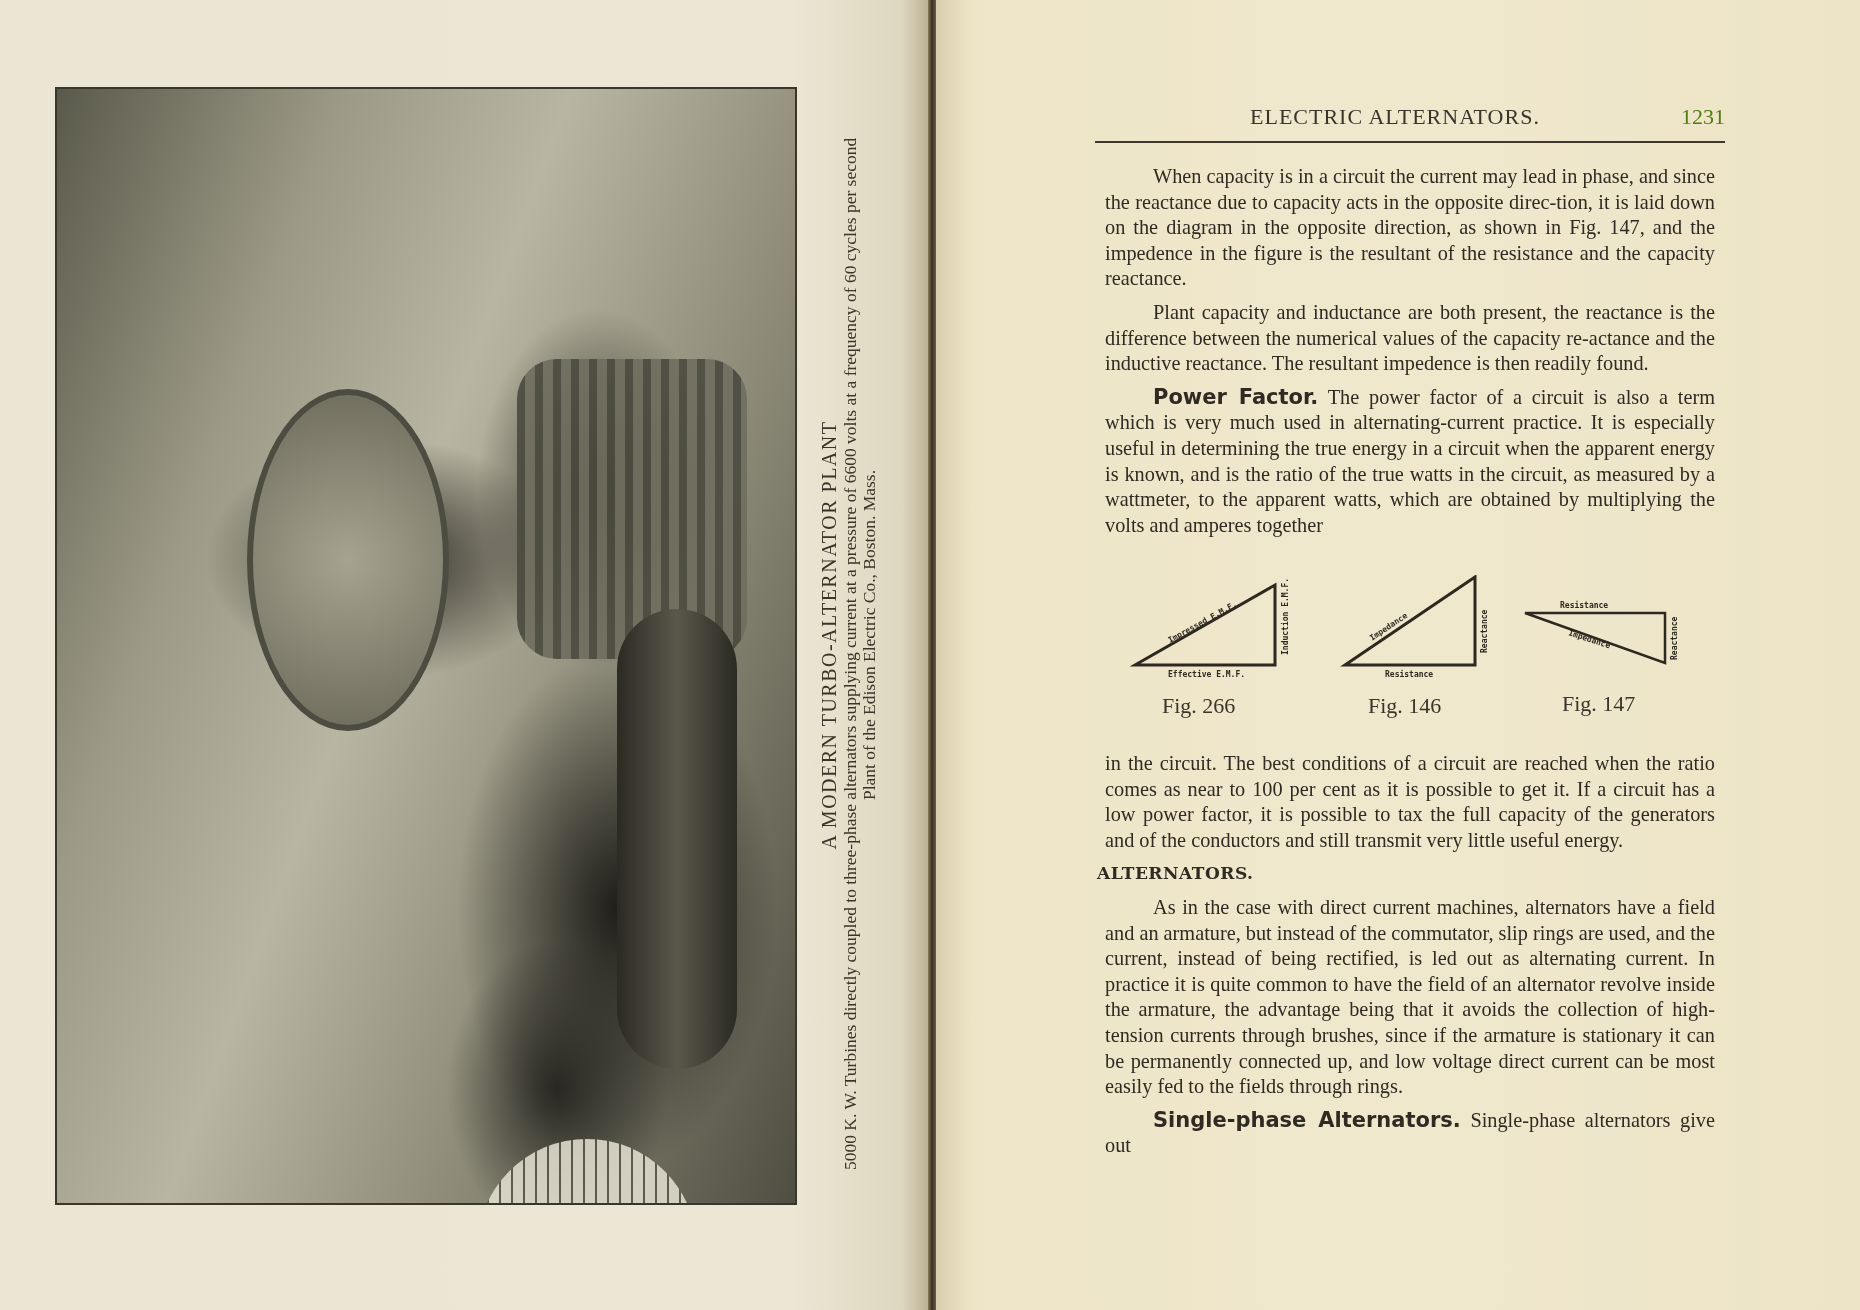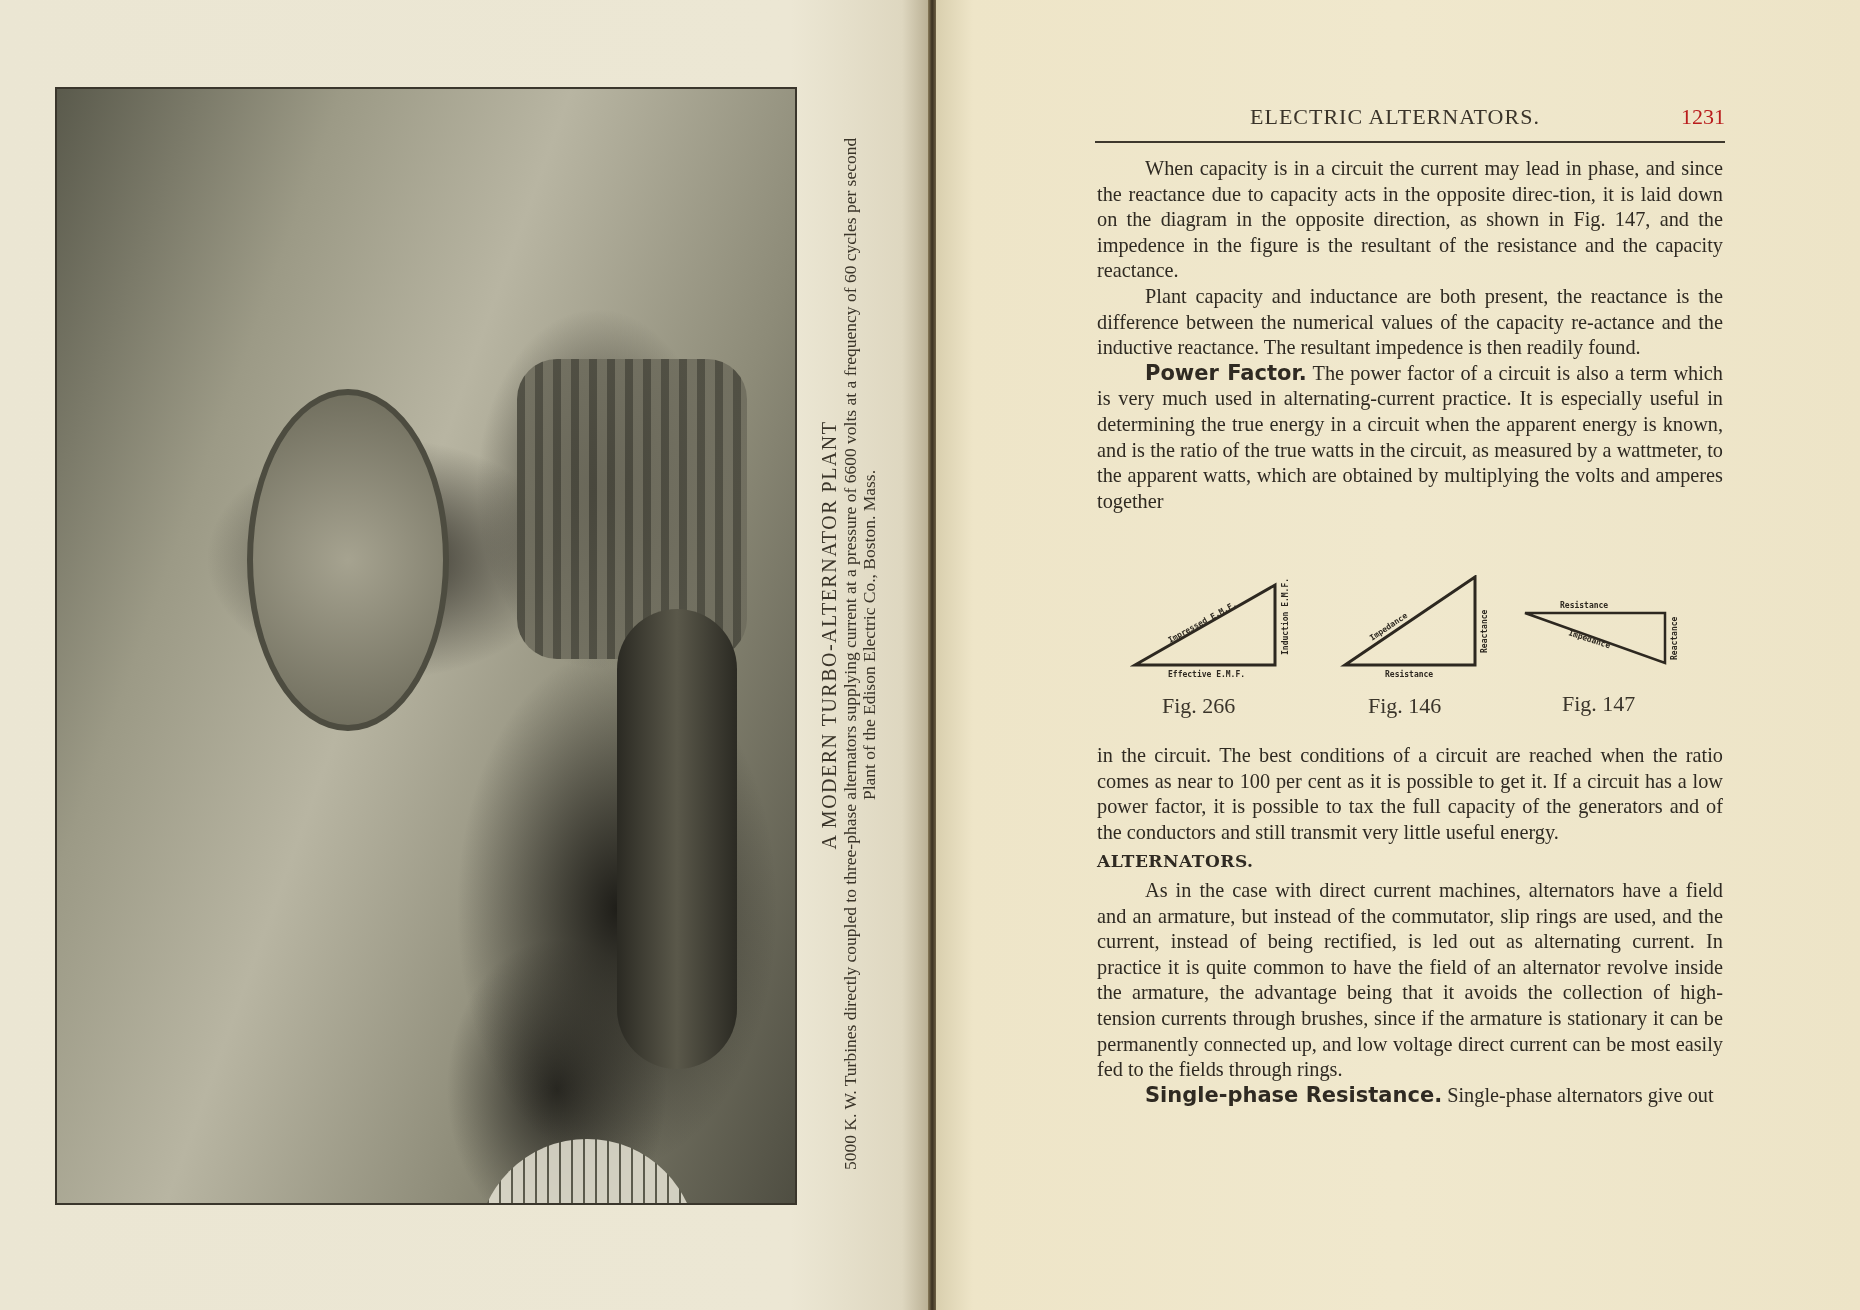--- a/index.html
+++ b/index.html
@@ -18,24 +18,24 @@
   .photo .ring{position:absolute;left:190px;top:300px;width:190px;height:330px;border-radius:50%;border:6px solid #4d4c40;background:radial-gradient(circle,#a6a390 0%,#6a6858 100%);}
   .photo .pipe{position:absolute;left:560px;top:520px;width:120px;height:460px;border-radius:60px;background:linear-gradient(90deg,#2b2a23,#5a584a,#2b2a23);}
   .photo .window{position:absolute;left:420px;top:1050px;width:220px;height:150px;border-radius:110px 110px 0 0;background:repeating-linear-gradient(90deg,#e6e3d4 0 10px,#5a594b 10px 12px),#ddd;opacity:.85;}
   .caption{position:absolute;left:820px;top:1170px;width:1070px;transform-origin:0 0;transform:rotate(-90deg);font-size:17.5px;line-height:19px;color:#3a3429;}
   .caption div{white-space:nowrap;}
   .caption .c-title{text-align:center;font-size:20px;letter-spacing:1.5px;margin-bottom:2px;}
   .caption .c-line1{text-align:left;}
   .caption .c-line2{text-align:center;}
   .running-head{position:absolute;left:1095px;top:104px;width:630px;height:26px;}
   .running-title{position:absolute;left:155px;top:0;font-size:22px;letter-spacing:1px;color:#3a342a;}
-  .page-number{position:absolute;right:0;top:0;font-size:22px;color:#b91c1c;}
+  .page-number{position:absolute;right:0;top:0;font-size:22px;color:#4d7c0f;}
   .rule{position:absolute;left:1095px;top:141px;width:630px;height:2px;background:#3e382d;}
   .textcol{position:absolute;left:1097px;width:626px;font-size:20.3px;line-height:25.6px;text-align:justify;color:#2f2a22;}
-  .textcol p{margin:0;}
+  .textcol p{margin:8px;}
   .indent{text-indent:48px;}
   .runin{font-family:"DejaVu Sans","Liberation Sans",sans-serif;font-weight:bold;font-size:21px;}
   .heading{font-family:"DejaVu Serif",serif;font-weight:bold;font-size:17px;margin:4px 0 3px 0;letter-spacing:.5px;}
   .fig{position:absolute;top:575px;}
   .fig svg{display:block;}
   .fig-caption{position:absolute;font-size:22px;color:#3a342a;white-space:nowrap;}
   .lbl{font-family:"DejaVu Sans Mono",monospace;font-size:8px;fill:#2d2820;font-weight:bold;}
 </style>
 </head>
 <body>
@@ -97,14 +97,14 @@
     <text class="lbl" transform="translate(48,60) rotate(18)">Impedance</text>
     <text class="lbl" transform="translate(157,85) rotate(-90)">Reactance</text>
   </svg>
   <span class="fig-caption" style="left:42px;top:116px;">Fig. 147</span>
 </div>
 
 <div class="textcol" style="top:743px;">
   <p>in the circuit. The best conditions of a circuit are reached when the ratio comes as near to 100 per cent as it is possible to get it. If a circuit has a low power factor, it is possible to tax the full capacity of the generators and of the conductors and still transmit very little useful energy.</p>
   <div class="heading">ALTERNATORS.</div>
   <p class="indent">As in the case with direct current machines, alternators have a field and an armature, but instead of the commutator, slip rings are used, and the current, instead of being rectified, is led out as alternating current. In practice it is quite common to have the field of an alternator revolve inside the armature, the advantage being that it avoids the collection of high-tension currents through brushes, since if the armature is stationary it can be permanently connected up, and low voltage direct current can be most easily fed to the fields through rings.</p>
-  <p class="indent"><span class="runin">Single-phase Resistance.</span><span> Single-phase alternators give out</span></p>
+  <p class="indent"><span class="runin">Single-phase Alternators.</span><span> Single-phase alternators give out</span></p>
 </div>
 
 </body></html>

